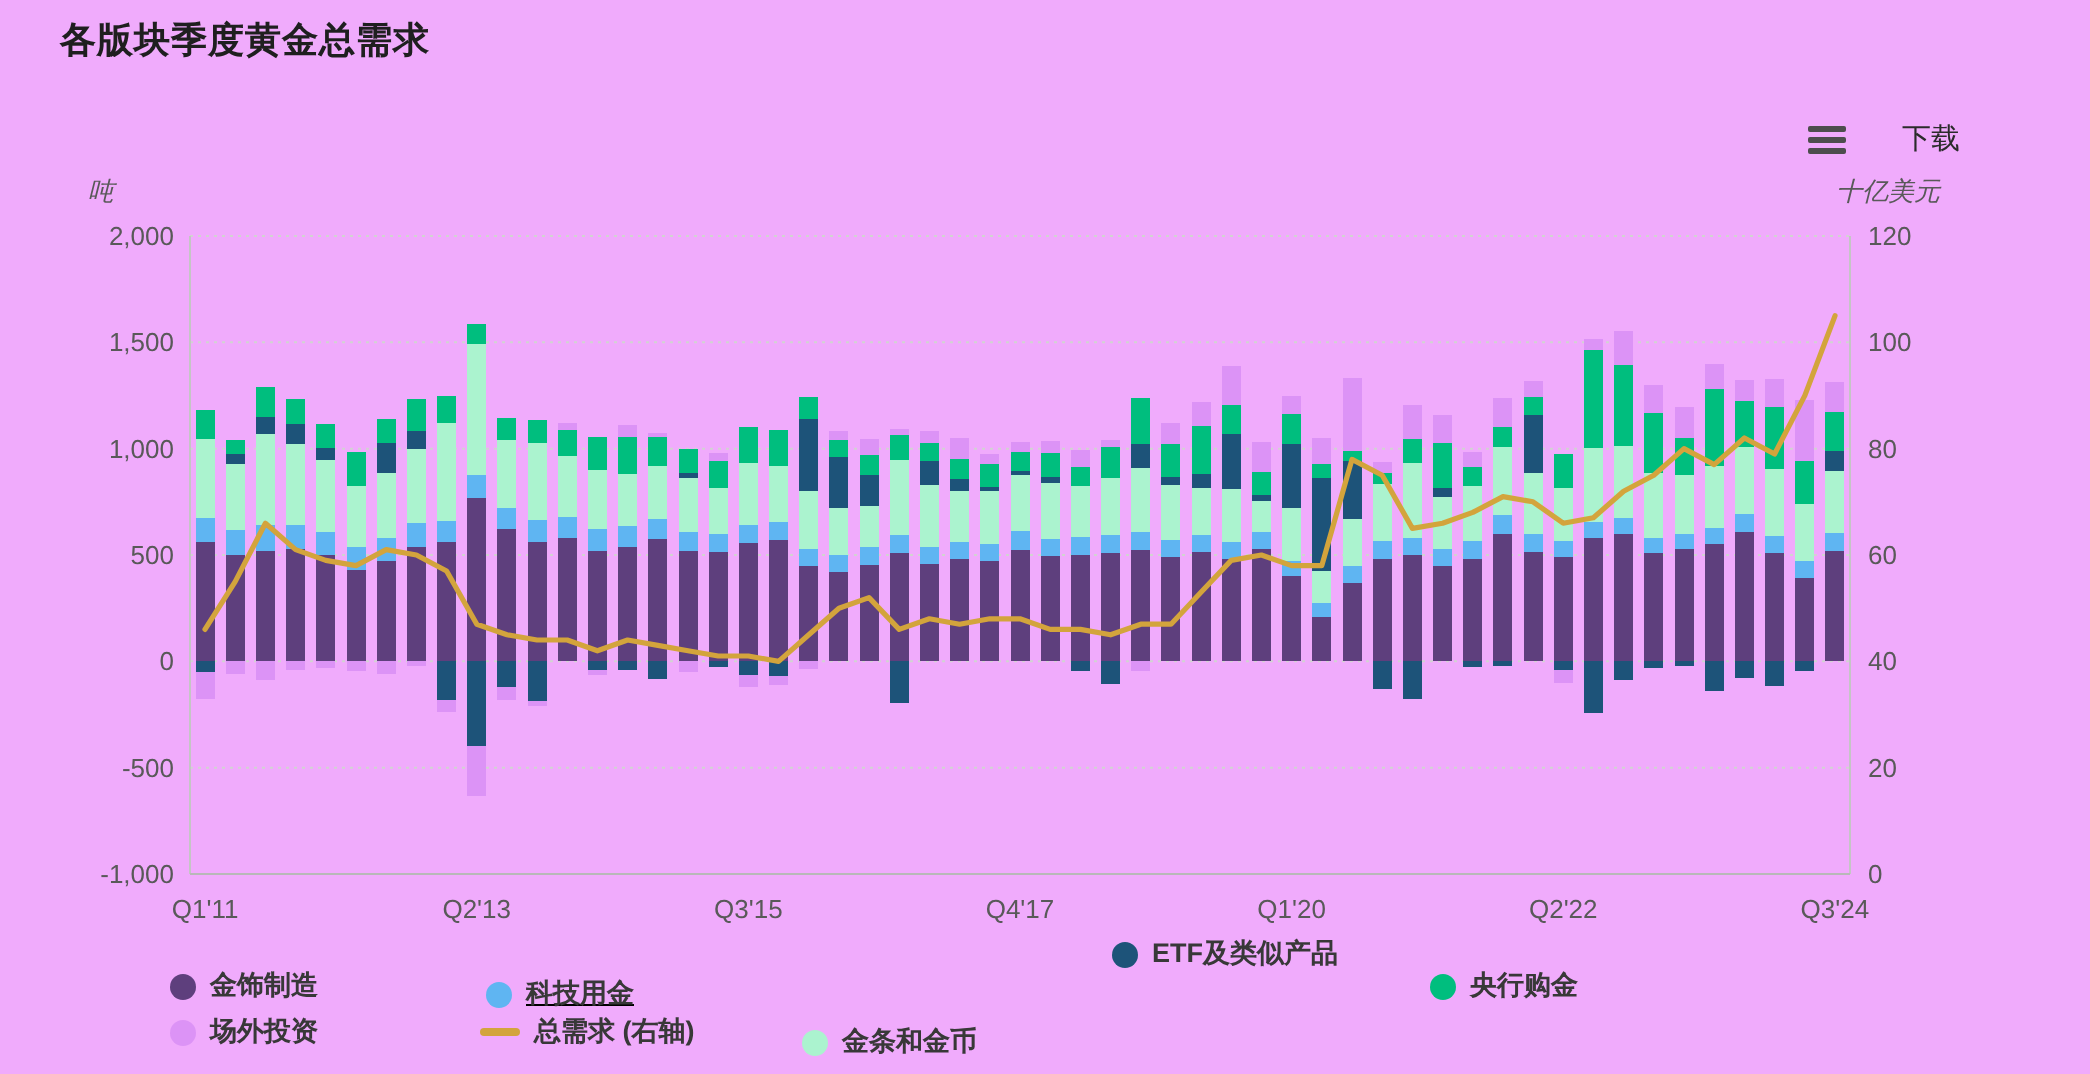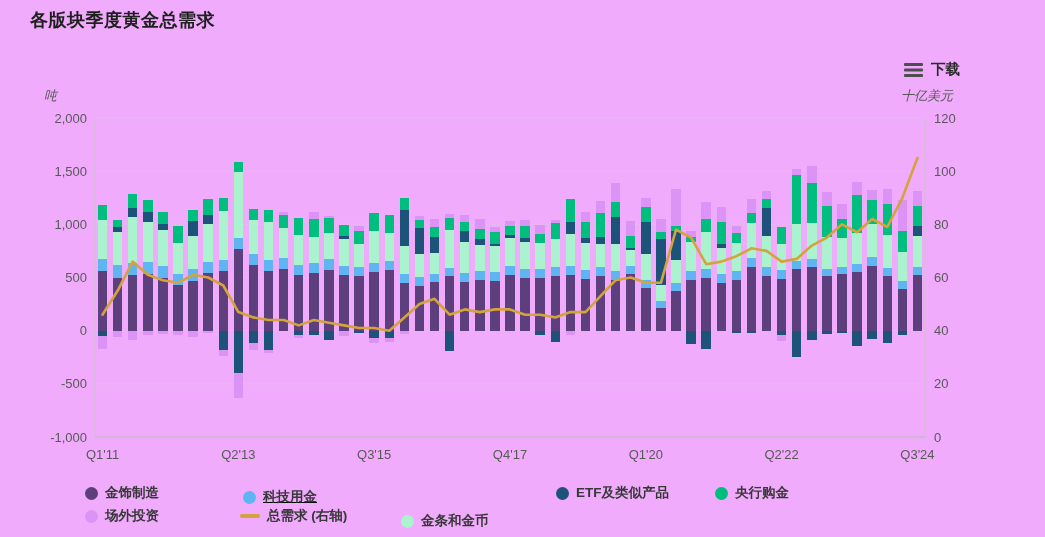--- a/index.html
+++ b/index.html
@@ -1,23 +1,23 @@
 <!DOCTYPE html>
 <html><head>
 <meta charset="utf-8">
 <style>
   html,body{margin:0;padding:0;background:#fff;}
   body{font-family:"Liberation Sans","DejaVu Sans",sans-serif;}
   #stage{position:relative;width:1045px;height:537px;background:#f0abfc;overflow:hidden;}
   .title{position:absolute;left:30px;top:8px;font-size:18px;font-weight:600;color:#1f1f1f;letter-spacing:.5px;}
   .download{position:absolute;left:902px;top:58px;display:flex;align-items:center;gap:8px;cursor:pointer;background:none;border:none;padding:2px;}
-  .download .label{font-size:14.5px;color:#2b2b2b;font-weight:700;}
+  .download .label{font-size:14.5px;color:#2b2b2b;font-weight:400;margin-left:20px;}
   .unit{position:absolute;font-size:13px;font-style:italic;color:#595959;}
   .unit.left{left:44px;top:87px;}
-  .unit.right{right:92px;top:87px;}
+  .unit.right{right:75px;top:87px;}
   svg#chart{position:absolute;left:0;top:0;}
   .legend{position:absolute;left:0;top:0;width:1020px;height:537px;pointer-events:none;}
   .legend-item{position:absolute;display:flex;align-items:center;gap:7px;pointer-events:auto;cursor:pointer;}
   .legend-item .dot{width:13px;height:13px;border-radius:50%;flex:0 0 auto;}
   .legend-item .line-swatch{width:20px;height:3.5px;border-radius:2px;flex:0 0 auto;}
   .legend-item .lab{font-size:13.5px;font-weight:600;color:#383838;white-space:nowrap;}
   .hamburger rect{fill:#4d4d4d;}
 </style>
 </head>
 <body>
@@ -426,21 +426,21 @@
         <span class="lab">金饰制造</span>
       </div>
       <div class="legend-item" style="left: 243px; top: 488px; text-decoration: underline;">
         <span class="dot" style="background: rgb(95, 181, 242);"></span>
         <span class="lab">科技用金</span>
       </div>
       <div class="legend-item" style="left: 401px; top: 512px;">
         <span class="dot" style="background: rgb(171, 243, 207);"></span>
         <span class="lab">金条和金币</span>
       </div>
-      <div class="legend-item" style="left: 556px; top: 484px;">
+      <div class="legend-item" style="left: 556px; top: 468px;">
         <span class="dot" style="background: rgb(29, 83, 121);"></span>
         <span class="lab">ETF及类似产品</span>
       </div>
       <div class="legend-item" style="left: 715px; top: 484px; text-align: center;">
         <span class="dot" style="background: rgb(0, 190, 126);"></span>
         <span class="lab">央行购金</span>
       </div>
       <div class="legend-item" style="left: 85px; top: 507px; font-family: Liberation Serif, serif;">
         <span class="dot" style="background: rgb(220, 147, 246);"></span>
         <span class="lab">场外投资</span>

